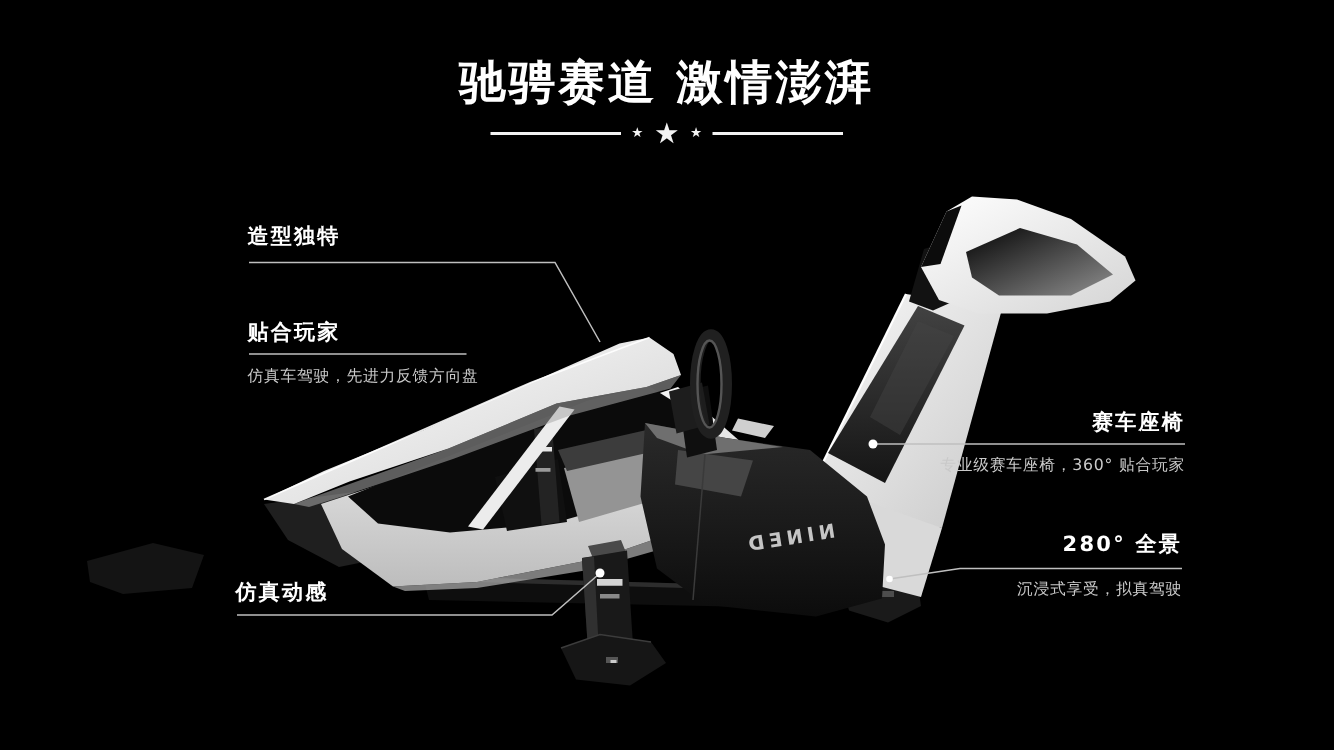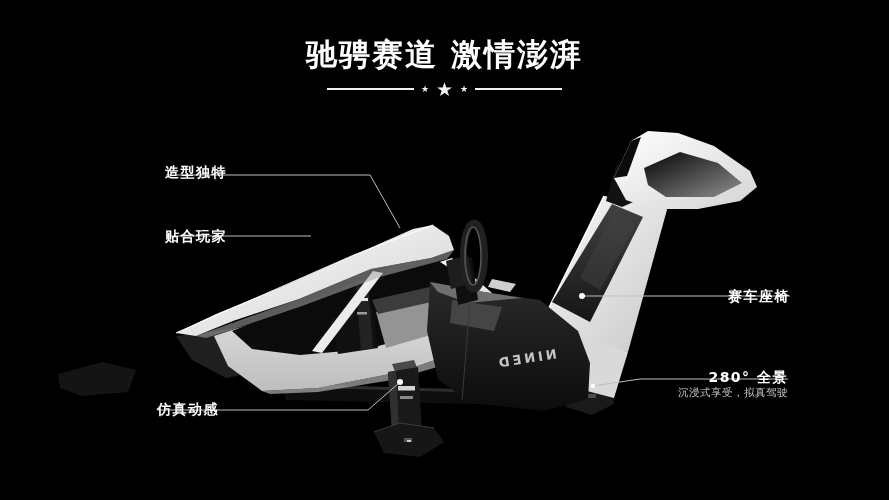--- a/index.html
+++ b/index.html
@@ -12,21 +12,21 @@
     color:#ffffff;font-size:31px;font-weight:700;letter-spacing:2px;
   }
   .divider{
     position:absolute;top:80px;left:0;width:100%;height:18px;
     display:flex;align-items:center;justify-content:center;gap:7px;color:#f2f2f2;
   }
   .divider .line{width:87px;height:2px;background:#f2f2f2;}
   .divider .star-small{font-size:9px;line-height:1;}
   .divider .star-big{font-size:19px;line-height:1;}
   .anno-title{
-    position:absolute;color:#ffffff;font-size:14px;font-weight:700;letter-spacing:1.5px;white-space:nowrap;margin-top:15px;
+    position:absolute;color:#ffffff;font-size:14px;font-weight:700;letter-spacing:1.5px;white-space:nowrap;
   }
   .anno-desc{
     position:absolute;color:#c9c9c9;font-size:10.5px;letter-spacing:0.5px;white-space:nowrap;
   }
   .align-r{text-align:right;}
   svg{position:absolute;top:0;left:0;}
 </style>
 </head>
 <body>
 
@@ -146,21 +146,23 @@
     <g fill="#ffffff" stroke="none">
       <circle cx="400" cy="382" r="3"></circle>
       <circle cx="582" cy="296" r="3"></circle>
       <circle cx="593" cy="386" r="2.2"></circle>
     </g>
   </svg>
 
   <div class="anno-title" style="left:165px;top:149px">造型独特</div>
 
   <div class="anno-title" style="left:165px;top:213px">贴合玩家</div>
+  <div class="anno-desc" style="left:165px;top:244px">仿真车驾驶，先进力反馈方向盘</div>
 
   <div class="anno-title" style="left:157px;top:386px">仿真动感</div>
 
   <div class="anno-title align-r" style="right:99px;top:273px">赛车座椅</div>
+  <div class="anno-desc  align-r" style="right:99px;top:303px">专业级赛车座椅，360° 贴合玩家</div>
 
   <div class="anno-title align-r" style="right:101px;top:354px">280° 全景</div>
   <div class="anno-desc  align-r" style="right:101px;top:386px">沉浸式享受，拟真驾驶</div>
 
 </div>
 
 </body></html>

